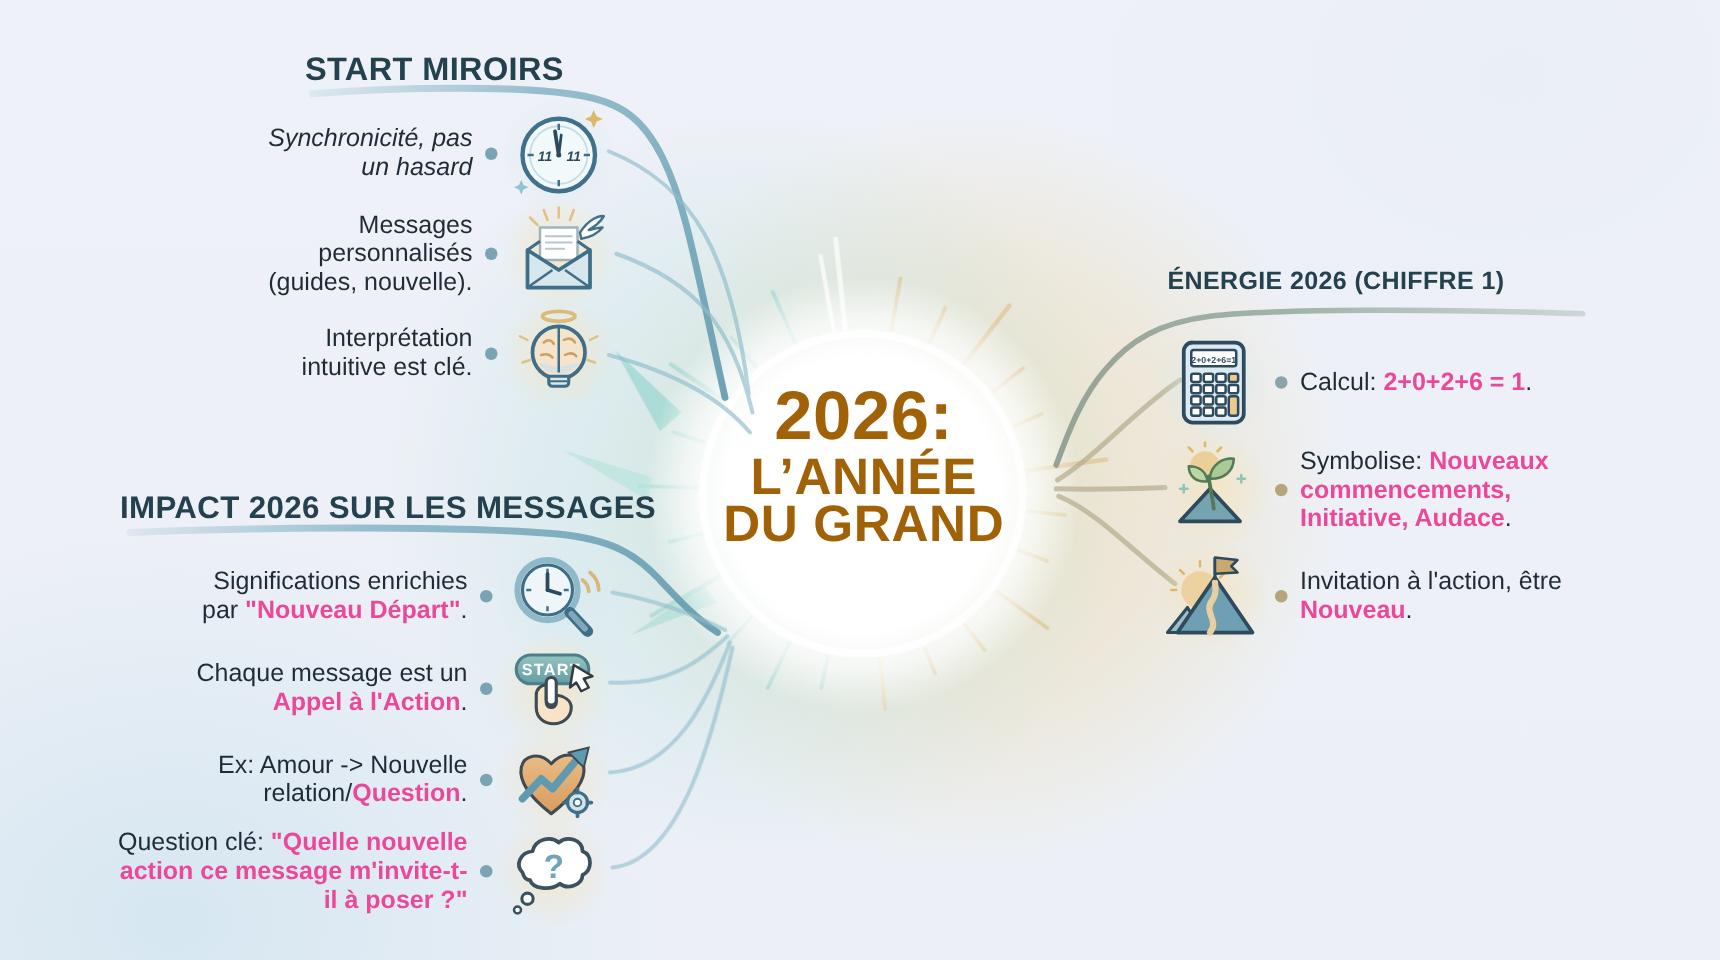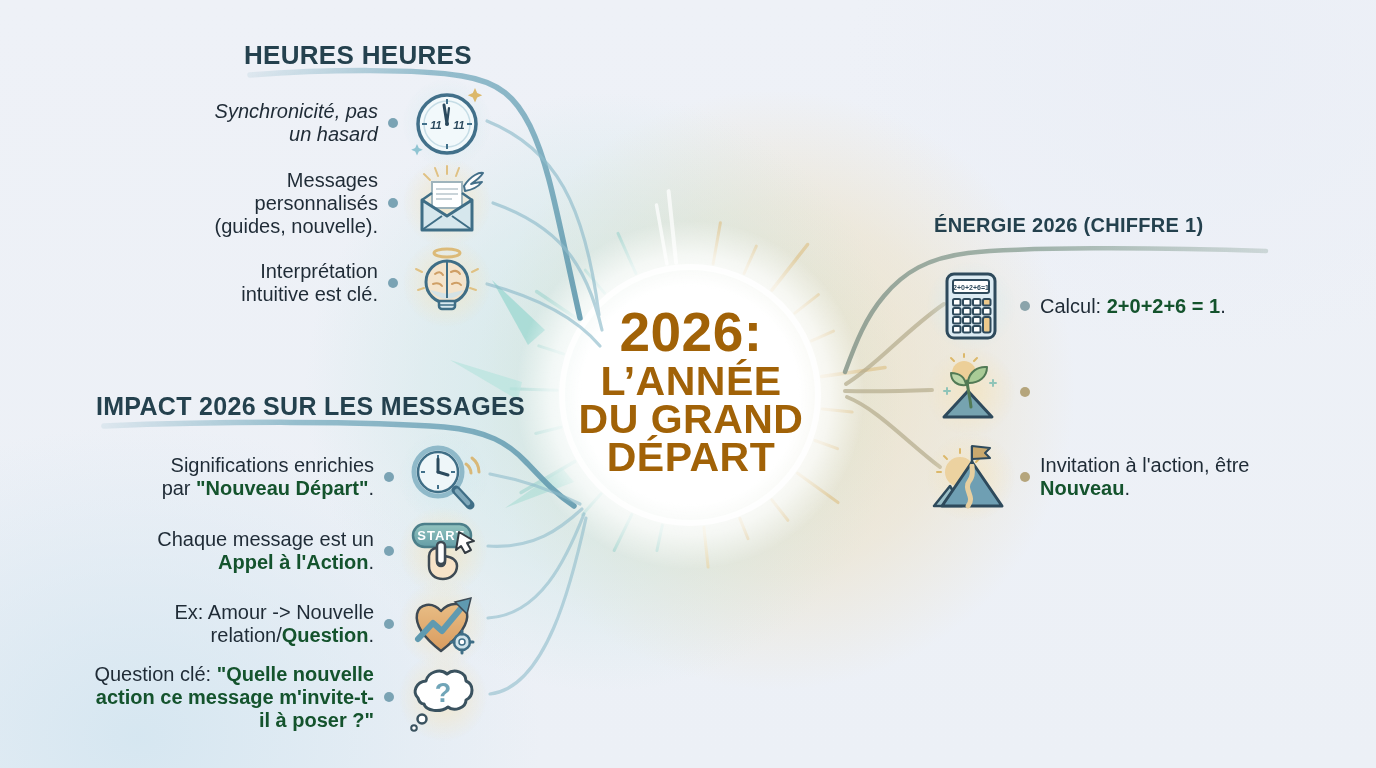--- a/index.html
+++ b/index.html
@@ -13,21 +13,21 @@
   }
   .stage{position:absolute;inset:0;width:1376px;height:768px;}
   svg.bg{position:absolute;left:0;top:0;z-index:1;}
   .branch-title{position:absolute;z-index:3;font-weight:800;color:#24414e;white-space:nowrap;letter-spacing:.3px;}
   #t1{left:244px;top:40px;font-size:26px;}
   #t2{left:96px;top:392px;font-size:25px;}
   #t3{left:934px;top:214px;font-size:20px;}
   .row{position:absolute;z-index:3;display:flex;align-items:center;gap:8px;}
   .row .txt{font-size:20px;line-height:23px;color:#1f2b36;}
   .row.leftside .txt{text-align:right;}
-  .row .txt .b{font-weight:700;color:#14532d;}
+  .row .txt .b{font-weight:700;color:#ec4899;}
   .bullet{width:10px;height:10px;border-radius:50%;flex:0 0 auto;margin:0 2px;}
   .bullet.teal{background:#7aa3b4;}
   .bullet.gray{background:#8ba4ab;}
   .bullet.olive{background:#b5a57c;}
   .icon{width:78px;height:78px;flex:0 0 auto;position:relative;}
   .icon svg{position:relative;z-index:1;}
   .icon.glow::before{content:"";position:absolute;inset:-6px;border-radius:50%;
     background:radial-gradient(circle, rgba(244,228,190,.75), rgba(244,228,190,0) 70%);}
   .icon.glowcool::before{content:"";position:absolute;inset:-6px;border-radius:50%;
     background:radial-gradient(circle, rgba(214,235,240,.8), rgba(214,235,240,0) 70%);}
@@ -181,24 +181,23 @@
       <path d="M846,384 C876,366 906,330 944,304"></path>
       <path d="M845,391 C880,392 906,391 932,390"></path>
       <path d="M847,397 C877,409 906,441 940,467"></path>
     </g>
   </svg>
 
   <div class="center-title">
     <div class="ct1">2026:</div>
     <div class="ctl">L’ANNÉE</div>
     <div class="ctl">DU GRAND</div>
-    <div class="ctl">DÉPART</div>
-  </div>
-
-  <div class="branch-title" id="t1">HEURES HEURES</div>
+  </div>
+
+  <div class="branch-title" id="t1">START MIROIRS</div>
   <div class="branch-title" id="t2">IMPACT 2026 SUR LES MESSAGES</div>
   <div class="branch-title" id="t3">ÉNERGIE 2026 (CHIFFRE 1)</div>
 
   <div class="row leftside" style="left:212px;top:84px;height:78px;font-style:italic;">
     <div class="txt" style="width:166px;"><span>Synchronicité, pas un hasard</span><span class="b"></span><span></span></div>
     <span class="bullet teal"></span>
     <div class="icon glowcool">
       <svg width="78" height="78" viewBox="0 0 78 78">
         <path d="M67,4 l2.2,5 5,2.2 -5,2.2 -2.2,5 -2.2,-5 -5,-2.2 5,-2.2 Z" fill="#dcb86a"></path>
         <path d="M9,60 l1.8,4 4,1.8 -4,1.8 -1.8,4 -1.8,-4 -4,-1.8 4,-1.8 Z" fill="#8fc4d2"></path>
@@ -395,20 +394,21 @@
         </g>
         <polygon points="12,64 36,38 60,64" fill="#76a3b0" stroke="#2e4a5c" stroke-width="3" stroke-linejoin="round"></polygon>
         <path d="M39,54 C38,44 36,38 35,28" fill="none" stroke="#527a55" stroke-width="3" stroke-linecap="round"></path>
         <path d="M34,32 C25,33 19,28 19,20 C28,20 33,25 34,32 Z" fill="#bcd6a8" stroke="#527a55" stroke-width="2" stroke-linejoin="round"></path>
         <path d="M36,29 C37,19 46,13 55,14 C55,24 47,30 37,30 Z" fill="#a9cb96" stroke="#527a55" stroke-width="2" stroke-linejoin="round"></path>
         <path d="M12,38 h6 M15,35 v6" stroke="#8fc4b8" stroke-width="2" stroke-linecap="round"></path>
         <path d="M58,30 h6 M61,27 v6" stroke="#8fc4b8" stroke-width="2" stroke-linecap="round"></path>
       </svg>
     </div>
     <span class="bullet olive"></span>
+    <div class="txt" style="width:215px;"><span>Symbolise: </span><span class="b">Nouveaux commencements, Initiative, Audace</span><span>.</span></div>
   </div>
 
   <div class="row" style="left:932px;top:436px;height:82px;">
     <div class="icon glow">
       <svg width="78" height="78" viewBox="0 0 78 78">
         <circle cx="28" cy="34" r="15" fill="#ecd2a0"></circle>
         <g stroke="#dcb86a" stroke-width="2" stroke-linecap="round">
           <line x1="28" y1="15" x2="28" y2="11"></line>
             <line x1="15" y1="21" x2="12" y2="18"></line>
           <line x1="9" y1="34" x2="5" y2="34"></line>

